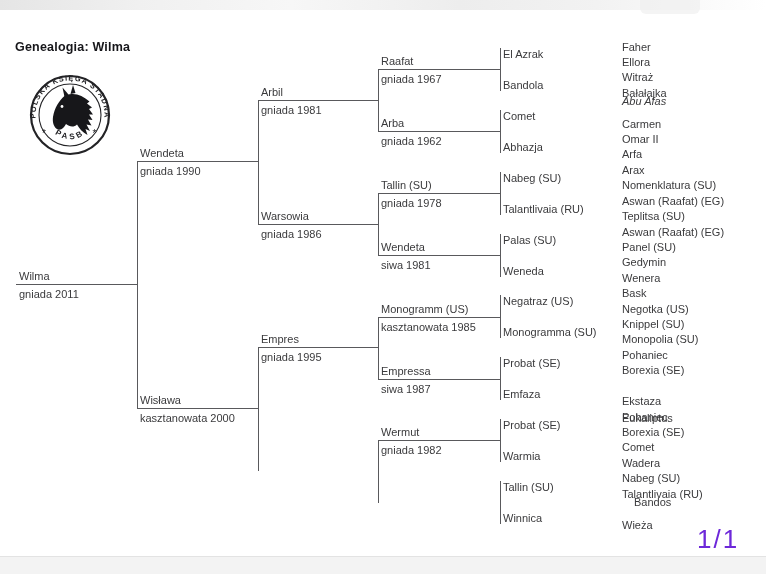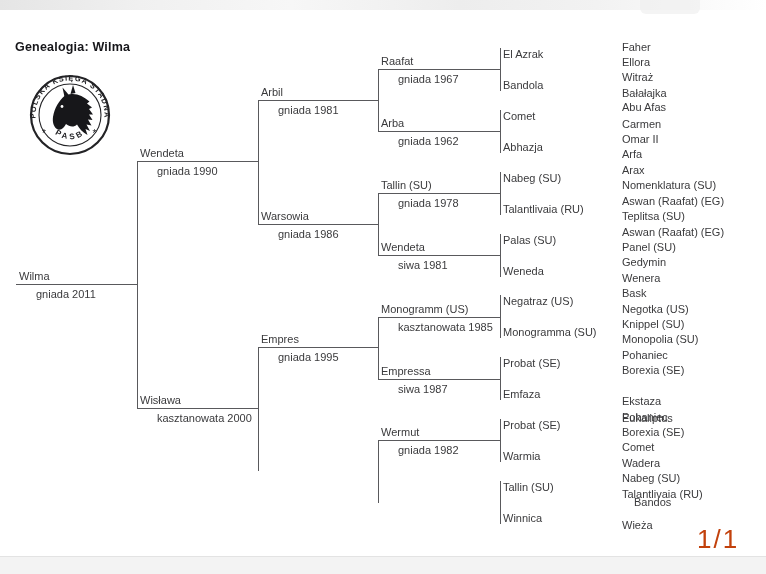--- a/index.html
+++ b/index.html
@@ -28,36 +28,36 @@
   .seal { position:absolute; left:29px; top:74px; width:82px; height:82px; }
 
   
   .node { position:absolute; }
   .nname {
     height:17px; box-sizing:border-box;
     border-bottom:1px solid #59595c;
     display:flex; align-items:flex-end;
     padding:0 0 2px 3px; white-space:nowrap; overflow:visible;
   }
-  .ndetail { padding:3px 0 0 20px; white-space:nowrap; }
+  .ndetail { padding:3px 0 0 3px; white-space:nowrap; }
 
   .vline { position:absolute; width:1px; background:#59595c; }
 
   .namecol { position:absolute; top:0; height:574px; }
   .tree-item {
     position:absolute; left:0; line-height:14px; white-space:nowrap;
   }
 
   .footer-bar {
     position:absolute; left:0; top:556px; width:766px; height:18px;
     background:#f3f3f3; border-top:1px solid #e3e3e3; box-sizing:border-box;
   }
   .page-indicator {
     position:absolute; left:697px; top:524px;
-    font-size:26px; font-weight:400; color:#c2410c; letter-spacing:2px;
+    font-size:26px; font-weight:400; color:#6d28d9; letter-spacing:2px;
     white-space:nowrap;
   }
 </style>
 </head>
 <body>
 
 <div class="stage">
 
   <div class="top-edge"></div>
   <div class="top-artifact"></div>
@@ -176,21 +176,21 @@
       <div class="tree-item" style="top: 449.09px;">Warmia</div>
       <div class="tree-item" style="top: 480.02px;">Tallin (SU)</div>
       <div class="tree-item" style="top: 510.95px;">Winnica</div>
     </div>
 
   <div class="namecol" style="left:622px;width:140px">
       <div class="tree-item" style="top: 39.5px;">Faher</div>
       <div class="tree-item" style="top: 54.92px;">Ellora</div>
       <div class="tree-item" style="top: 70.34px;">Witraż</div>
       <div class="tree-item" style="top: 85.76px;">Bałałajka</div>
-      <div class="tree-item" style="top: 100px;">Abu Afas</div>
+      <div class="tree-item" style="top: 94px; font-style: italic;">Abu Afas</div>
       <div class="tree-item" style="top: 116.6px;">Carmen</div>
       <div class="tree-item" style="top: 132.02px;">Omar II</div>
       <div class="tree-item" style="top: 147.44px;">Arfa</div>
       <div class="tree-item" style="top: 162.86px;">Arax</div>
       <div class="tree-item" style="top: 178.28px;">Nomenklatura (SU)</div>
       <div class="tree-item" style="top: 193.7px;">Aswan (Raafat) (EG)</div>
       <div class="tree-item" style="top: 209.12px;">Teplitsa (SU)</div>
       <div class="tree-item" style="top: 224.54px;">Aswan (Raafat) (EG)</div>
       <div class="tree-item" style="top: 239.96px;">Panel (SU)</div>
       <div class="tree-item" style="top: 255.38px;">Gedymin</div>

